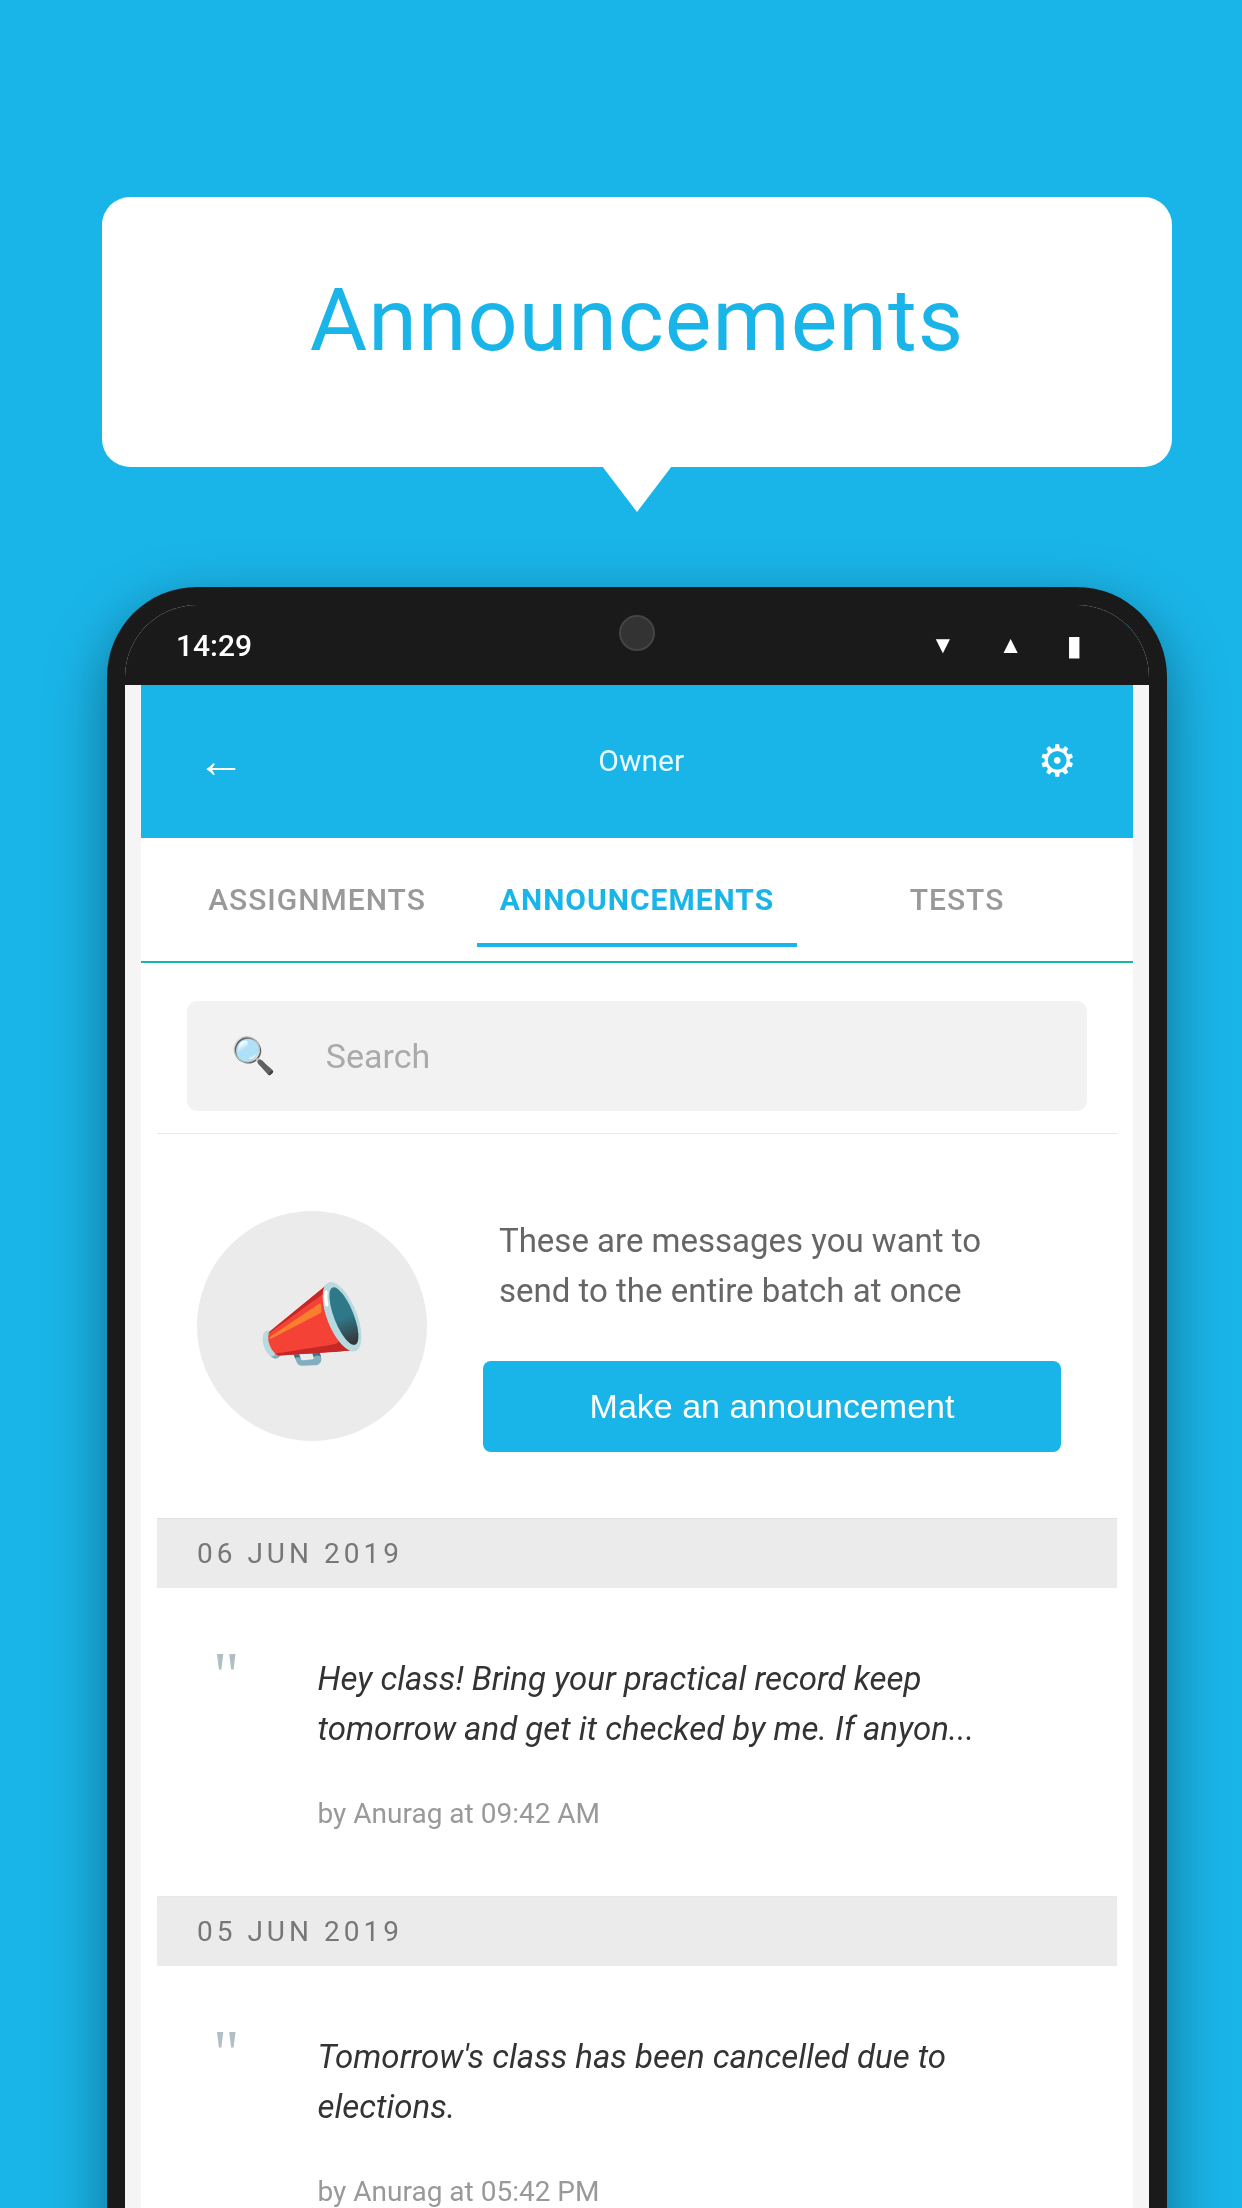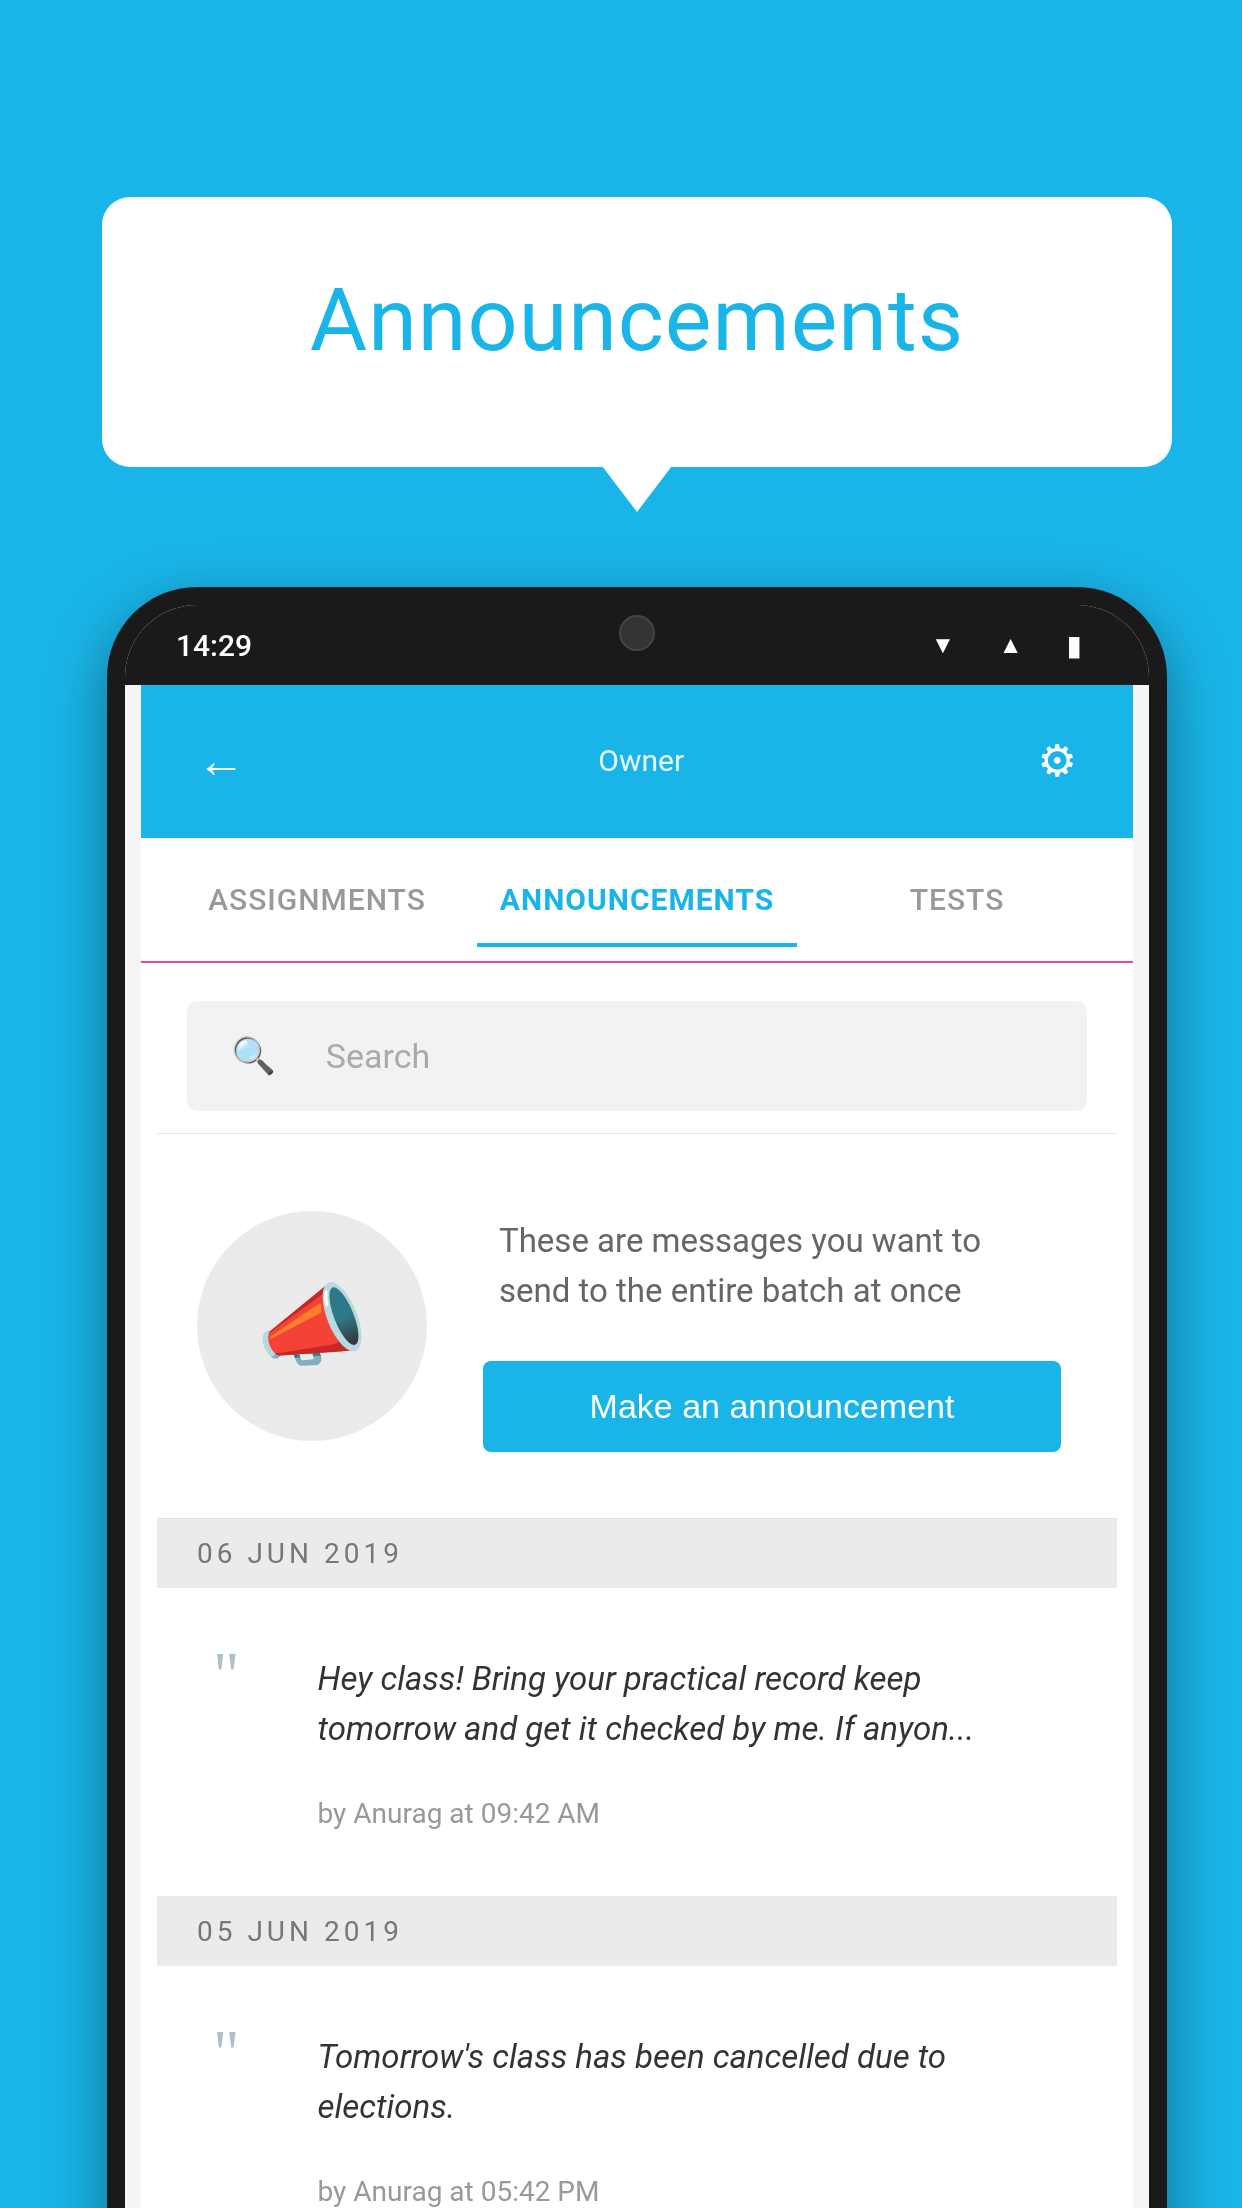--- a/index.html
+++ b/index.html
@@ -161,21 +161,21 @@
     .app-bar-gear {
       color: white;
       font-size: 44px;
       cursor: pointer;
     }
 
     
     .tabs-bar {
       background: white;
       display: flex;
-      border-bottom: 2px solid #ec4899;
+      border-bottom: 2px solid #14b8a6;
       flex-shrink: 0;
     }
     .tab-item {
       flex: 1;
       text-align: center;
       padding: 28px 10px;
       font-size: 30px;
       font-weight: 500;
       color: #999;
       cursor: pointer;

